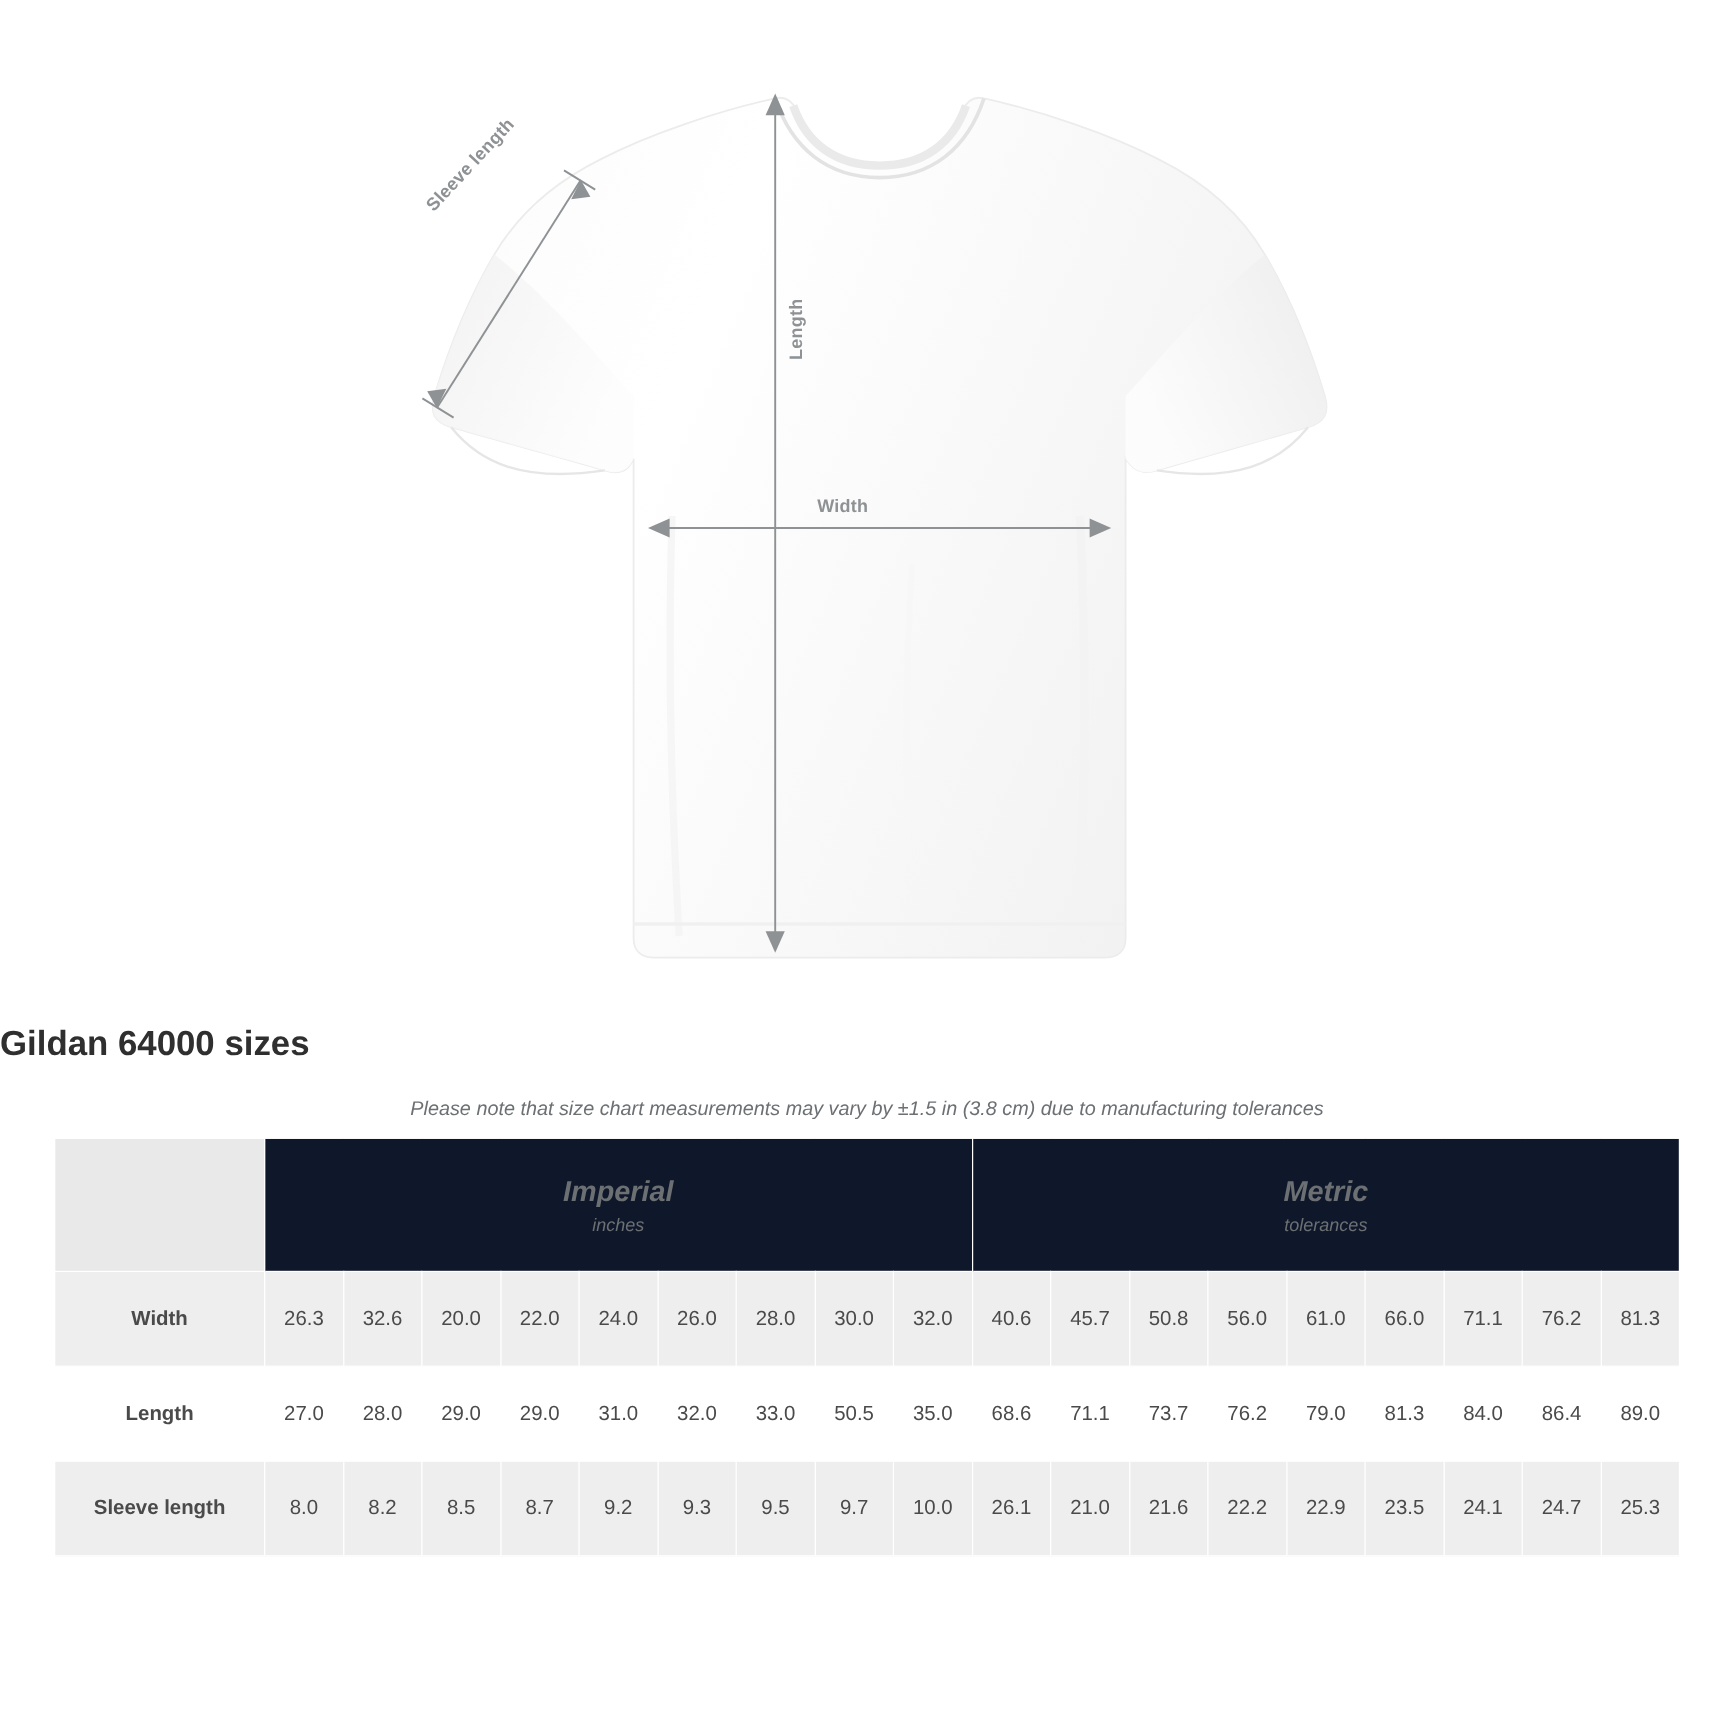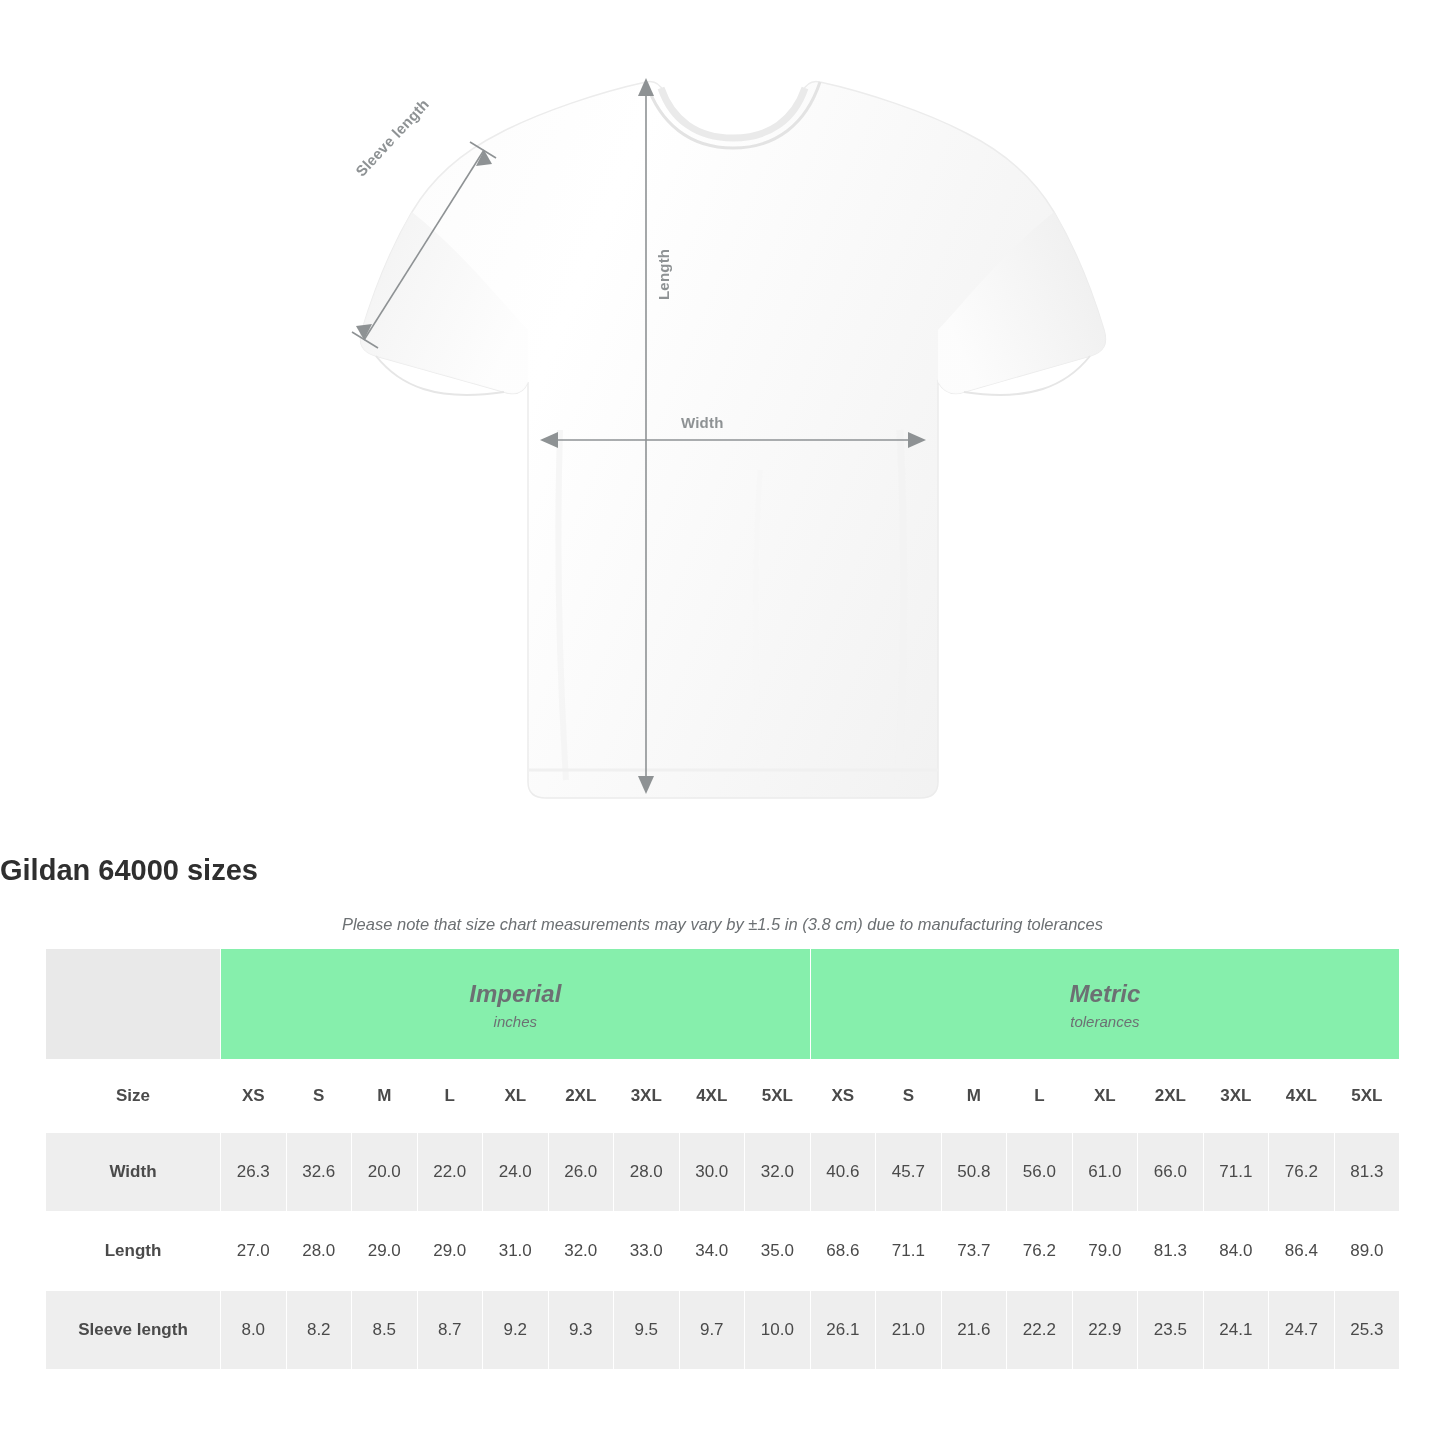--- a/index.html
+++ b/index.html
@@ -87,21 +87,21 @@
   }
   table.size-table td,
   table.size-table th {
     border: 1px solid #ffffff;
     text-align: center;
     font-size: 17px;
     color: #4a4a4a;
     padding: 0;
   }
   .unit-head {
-    background: #86efac;
+    background: #0f172a;
     height: 110px;
     vertical-align: middle;
   }
   .unit-head .unit-name {
     font-size: 24px;
     font-style: italic;
     font-weight: bold;
     color: #6c7073;
     line-height: 1.25;
   }
@@ -253,41 +253,20 @@
           <td class="unit-head" colspan="9">
             <div class="unit-name">Imperial</div>
             <div class="unit-sub">inches</div>
           </td>
           <td class="unit-head" colspan="9">
             <div class="unit-name">Metric</div>
             <div class="unit-sub">tolerances</div>
           </td>
         </tr>
 
-        <tr class="row-size">
-          <td class="rowhead">Size</td>
-          <td class="sizecell">XS</td>
-          <td class="sizecell">S</td>
-          <td class="sizecell">M</td>
-          <td class="sizecell">L</td>
-          <td class="sizecell">XL</td>
-          <td class="sizecell">2XL</td>
-          <td class="sizecell">3XL</td>
-          <td class="sizecell">4XL</td>
-          <td class="sizecell">5XL</td>
-          <td class="sizecell">XS</td>
-          <td class="sizecell">S</td>
-          <td class="sizecell">M</td>
-          <td class="sizecell">L</td>
-          <td class="sizecell">XL</td>
-          <td class="sizecell">2XL</td>
-          <td class="sizecell">3XL</td>
-          <td class="sizecell">4XL</td>
-          <td class="sizecell">5XL</td>
-        </tr>
 
         <tr class="row-alt">
           <td class="rowhead">Width</td>
           <td>26.3</td>
           <td>32.6</td>
           <td>20.0</td>
           <td>22.0</td>
           <td>24.0</td>
           <td>26.0</td>
           <td>28.0</td>
@@ -306,21 +285,21 @@
 
         <tr class="row-plain">
           <td class="rowhead">Length</td>
           <td>27.0</td>
           <td>28.0</td>
           <td>29.0</td>
           <td>29.0</td>
           <td>31.0</td>
           <td>32.0</td>
           <td>33.0</td>
-          <td>34.0</td>
+          <td>50.5</td>
           <td>35.0</td>
           <td>68.6</td>
           <td>71.1</td>
           <td>73.7</td>
           <td>76.2</td>
           <td>79.0</td>
           <td>81.3</td>
           <td>84.0</td>
           <td>86.4</td>
           <td>89.0</td>

